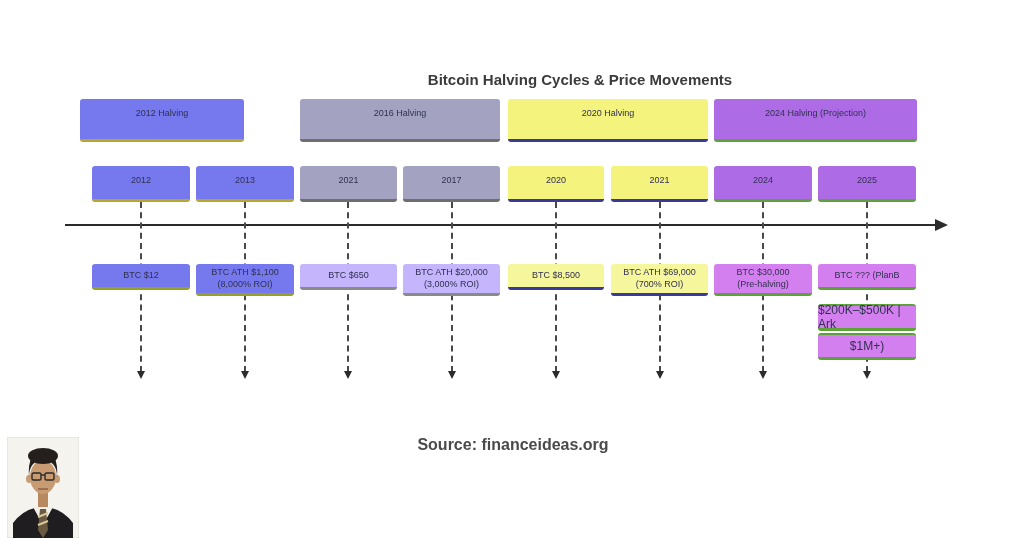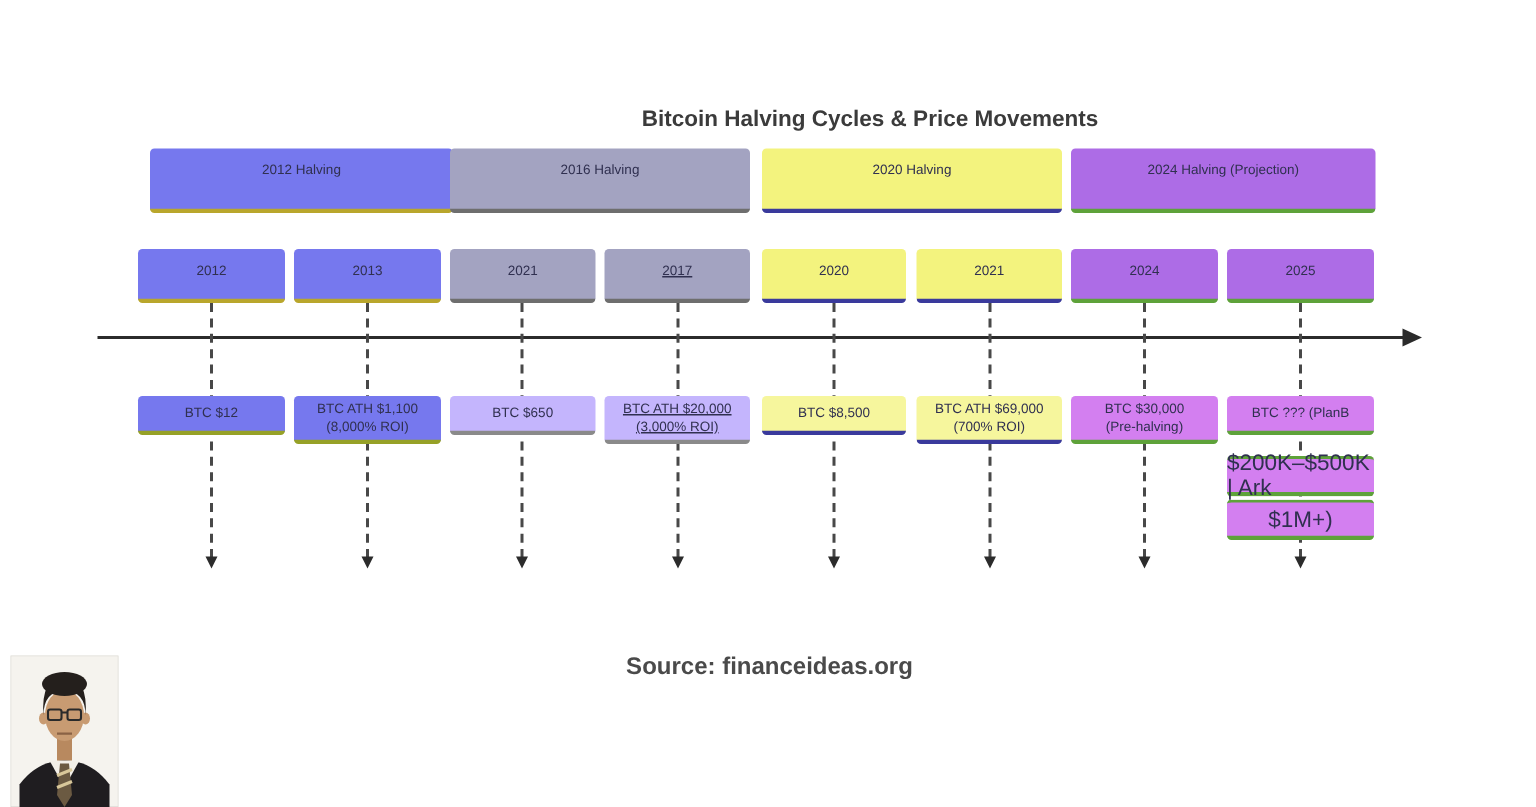--- a/index.html
+++ b/index.html
@@ -15,21 +15,21 @@
     font-size:15px;font-weight:bold;color:#3b3b3b;white-space:nowrap;
   }
 
   
   .cycle-bar{
     top:99px;height:43px;border-radius:3px;z-index:2;
     display:flex;justify-content:center;align-items:flex-start;
     padding-top:9px;font-size:9px;color:#303050;
     border-bottom:3px solid;
   }
-  .bar1{left:100px;width:202px;}
+  .bar1{left:80px;width:164px;}
   .bar2{left:300px;width:200px;}
   .bar3{left:508px;width:200px;}
   .bar4{left:714px;width:203px;}
 
   
   .year-box{
     top:166px;height:36px;border-radius:3px;z-index:2;
     display:flex;justify-content:center;align-items:center;
     padding-bottom:5px;font-size:9px;color:#303050;
     border-bottom:3px solid;
@@ -37,39 +37,39 @@
   
   .price-box{
     top:264px;min-height:26px;border-radius:3px;z-index:2;
     display:flex;flex-direction:column;justify-content:center;align-items:center;
     padding:3px 2px;font-size:9px;line-height:1.3;color:#303050;text-align:center;
     border-bottom:3px solid;
   }
   .price-box span:empty{display:none;}
 
   .c1{left:92px;width:98px;}  .c2{left:196px;width:98px;}
-  .c3{left:300px;width:97px;} .c4{left:403px;width:97px;text-decoration:underline;}
+  .c3{left:300px;width:97px;} .c4{left:403px;width:97px;}
   .c5{left:508px;width:96px;} .c6{left:611px;width:97px;}
   .c7{left:714px;width:98px;} .c8{left:818px;width:98px;}
 
   
   .t-blue   {background:#7678ee;border-bottom-color:#b9a62c;}
   .t-gray   {background:#a3a3c1;border-bottom-color:#6e6e6e;}
   .t-yellow {background:#f3f37e;border-bottom-color:#3a3a9c;}
   .t-purple {background:#ad6ce6;border-bottom-color:#5ea23a;}
   .t-pblue  {background:#7678ee;border-bottom-color:#96a127;}
   .t-lav    {background:#c4b5fd;border-bottom-color:#8a8a8a;}
   .t-pyellow{background:#f6f69d;border-bottom-color:#3a3a9c;}
   .t-ppurple{background:#d37ff0;border-bottom-color:#5ea23a;}
 
   
   .proj-box{
     height:27px;border-radius:3px;z-index:2;
     display:flex;justify-content:center;align-items:center;
-    font-size:15px;color:#303050;background:#d37ff0;
+    font-size:12px;color:#303050;background:#d37ff0;
     border-top:2px solid #5ea23a;border-bottom:3px solid #5ea23a;
   }
   .proj1{top:304px;}
   .proj2{top:333px;}
 
   
   #timeline{top:224px;left:65px;width:872px;height:2px;background:#2b2b2b;z-index:1;}
   #timeline-head{
     top:219px;left:935px;width:0;height:0;z-index:1;
     border-left:13px solid #2b2b2b;border-top:6px solid transparent;border-bottom:6px solid transparent;

